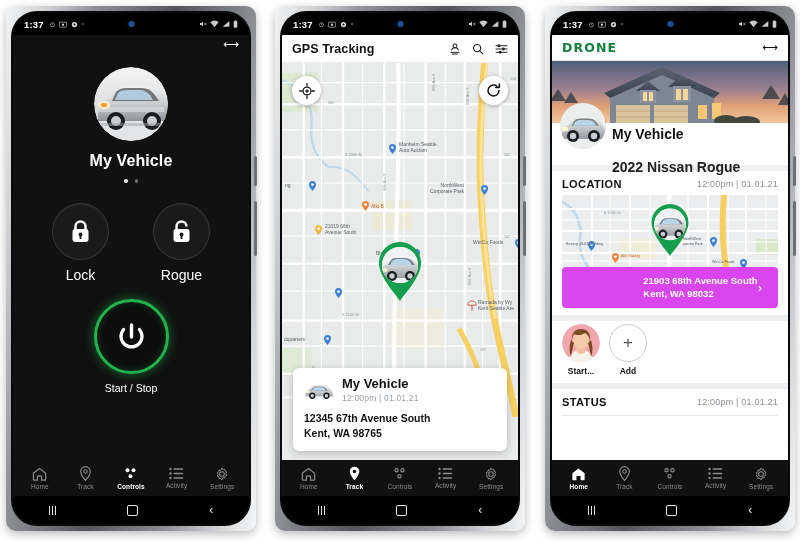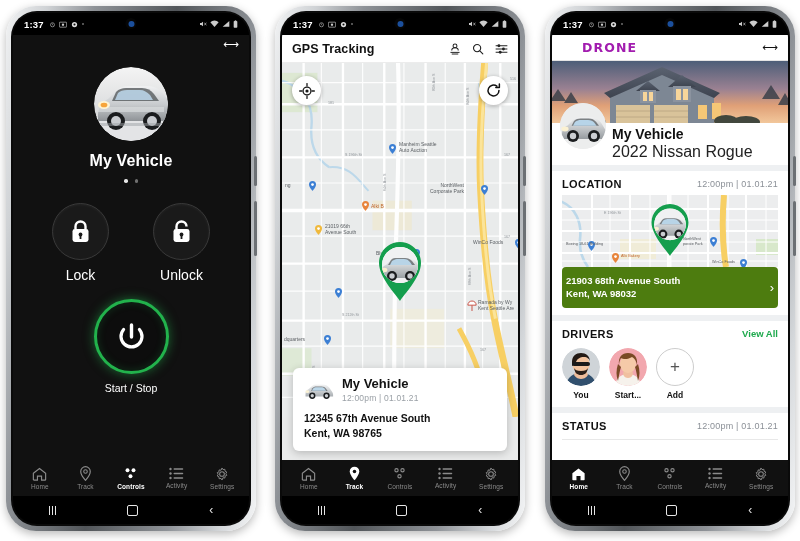--- a/index.html
+++ b/index.html
@@ -1,20 +1,20 @@
 <!DOCTYPE html>
 <html><head>
 <meta charset="utf-8">
 <style>
   html,body{margin:0;padding:0;background:#ffffff;}
   body{width:800px;height:541px;overflow:hidden;font-family:"Liberation Sans",sans-serif;}
   .stage{position:relative;width:800px;height:541px;background:#fff;}
 
   
-  .phone{position:absolute;top:6px;width:250px;height:525px;border-radius:30px;
+  .phone{position:absolute;top:6px;width:250px;height:525px;border-radius:10px;
          background:linear-gradient(100deg,#f2f3f4 0%,#cfd2d5 12%,#8e9297 26%,#52565a 50%,#8e9297 74%,#d6d9dc 90%,#f4f5f6 100%);
          box-shadow:0 3px 10px rgba(0,0,0,.28);padding:0;box-sizing:border-box;}
   #phone1{left:6px}
   #phone2{left:275px}
   #phone3{left:545px}
   .bezel{position:absolute;left:5px;top:5px;right:5px;bottom:5px;border-radius:26px;background:#0a0a0a;overflow:hidden;}
   .screen{position:absolute;left:2px;top:2px;right:2px;bottom:2px;border-radius:24px;overflow:hidden;background:#000;
           display:flex;flex-direction:column;}
   .side-btn{position:absolute;right:-1px;width:3px;border-radius:2px;background:#6c7074;}
   .sb1{top:150px;height:30px}
@@ -91,37 +91,37 @@
          box-shadow:0 2px 9px rgba(0,0,0,.22);padding:9px 11px 11px 11px;}
   .c2-row{display:flex;align-items:center;gap:8px}
   .c2-thumb{width:30px;height:19px;overflow:hidden;display:flex;align-items:center;justify-content:center}
   .c2-name{font-size:13px;font-weight:700;color:#111;line-height:1.05}
   .c2-time{font-size:8.5px;color:#9aa0a6;margin-top:2px;letter-spacing:.2px}
   .c2-addr{font-size:10.5px;color:#111;font-weight:600;margin-top:8px;line-height:1.38}
 
   
   .p3hdr{height:25px;flex:0 0 25px;background:#fff;display:flex;align-items:center;justify-content:space-between;
          padding:0 10px;border-bottom:1px solid #e4e4e4}
-  .logo{font-size:12.5px;font-weight:800;color:#a21caf;letter-spacing:1.1px;font-family:"DejaVu Sans",sans-serif;margin-left:20px;}
+  .logo{font-size:12.5px;font-weight:800;color:#15803d;letter-spacing:1.1px;font-family:"DejaVu Sans",sans-serif;}
   .p3scroll{flex:1;overflow:hidden;background:#fff;display:flex;flex-direction:column}
   .hero{height:62px;flex:0 0 62px;position:relative;overflow:hidden}
   .vehbar{position:relative;background:#fff;height:42px;flex:0 0 42px;}
   .veh-av{position:absolute;left:8px;top:-20px;width:46px;height:46px;border-radius:50%;overflow:hidden;
           background:#e9e9e9;display:flex;align-items:center;justify-content:center;}
   .veh-txt{position:absolute;left:60px;top:4px}
   .veh-n{font-size:14px;font-weight:700;color:#111;line-height:1.1}
-  .veh-s{font-size:16px;color:#222;margin-top:1px;font-weight:400}
+  .veh-s{font-size:14px;color:#222;margin-top:17px;font-weight:700}
   .sep{height:6px;flex:0 0 6px;background:#eef0f2}
   .sect-hd{display:flex;align-items:center;justify-content:space-between;padding:7px 10px 5px 10px;}
   .sect-t{font-size:11px;font-weight:800;color:#111;letter-spacing:.4px}
   .sect-time{font-size:9px;color:#8b9097;letter-spacing:.2px}
   .viewall{font-size:9.5px;font-weight:700;color:#1faa4e}
   .minimap{position:relative;margin:0 10px;height:72px;overflow:hidden;background:#eceeef}
-  .addrbar{margin:0 10px;background:#4d7c0f;border-radius:4px;padding:7px 4px;display:flex;align-items:center;
-           justify-content:space-between;}
+  .addrbar{margin:0 10px;background:#d946ef;border-radius:4px;padding:7px 16px;display:flex;align-items:center;
+           justify-content:flex-end;}
   .addrtxt{font-size:9.5px;color:#fff;font-weight:600;line-height:1.4}
   .chev{color:#fff;font-size:13px;line-height:1;font-weight:300}
   .drivers{display:flex;gap:9px;padding:3px 10px 7px 10px}
   .drv{display:flex;flex-direction:column;align-items:center;width:38px}
   .drv-av{width:38px;height:38px;border-radius:50%;overflow:hidden;position:relative}
   .drv-add{width:38px;height:38px;border-radius:50%;border:1px solid #cdcdcd;display:flex;
            align-items:center;justify-content:center;color:#555;font-size:17px;font-weight:300;box-sizing:border-box}
   .drv-n{font-size:8.5px;color:#111;font-weight:700;margin-top:4px;max-width:40px;overflow:hidden;
          text-overflow:ellipsis;white-space:nowrap;text-align:center}
   .statusline{height:1px;background:#e8e8e8;margin:2px 10px 0 10px}
@@ -238,21 +238,21 @@
               </div>
               <div class="lockbtn">
                 <div class="lockcirc">
                   <svg width="19" height="23" viewBox="0 0 19 23">
                     <path d="M4.5 9V6.5a5 5 0 0110 0" fill="none" stroke="#fff" stroke-width="2.4"></path>
                     <rect x="1.5" y="9" width="16" height="13" rx="2.4" fill="#fff"></rect>
                     <circle cx="9.5" cy="14.5" r="1.9" fill="#1a1a1a"></circle>
                     <rect x="8.6" y="15" width="1.8" height="4" fill="#1a1a1a"></rect>
                   </svg>
                 </div>
-                <div class="locklbl">Unlock</div>
+                <div class="locklbl">Rogue</div>
               </div>
             </div>
 
             <div class="startwrap">
               <div class="startcirc">
                 <svg width="27" height="29" viewBox="0 0 27 29">
                   <path d="M13.5 3v12" stroke="#fff" stroke-width="3.4" stroke-linecap="round"></path>
                   <path d="M5.6 7.5a10.5 10.5 0 1015.8 0" stroke="#fff" stroke-width="3.2" fill="none" stroke-linecap="round"></path>
                 </svg>
               </div>
@@ -840,47 +840,22 @@
             <div class="addrbar">
               <span class="addrtxt">
                 <span>21903 68th Avenue South</span><br>
                 <span>Kent, WA 98032</span>
               </span>
               <span class="chev">›</span>
             </div>
 
             <div class="sep" style="margin-top:7px"></div>
 
-            <div class="sect-hd">
-              <span class="sect-t">DRIVERS</span>
-              <span class="viewall">View All</span>
-            </div>
 
             <div class="drivers">
-              <div class="drv">
-                <div class="drv-av">
-                  <svg width="38" height="38" viewBox="0 0 38 38">
-                    <defs>
-                        <clipPath id="a1">
-                          <circle cx="19" cy="19" r="19"></circle>
-                        </clipPath>
-                      </defs>
-                    <g clip-path="url(#a1)">
-                      <rect width="38" height="38" fill="#cfd4d8"></rect>
-                      <path d="M4 38c1-9 7-13 15-13s14 4 15 13z" fill="#31506e"></path>
-                      <path d="M12 27c2 3 5 4 7 4s5-1 7-4l-2-5H14z" fill="#eebd9b"></path>
-                      <ellipse cx="19" cy="16" rx="8.5" ry="9.5" fill="#f2c39e"></ellipse>
-                      <path d="M10 14c0-6 4-9 9-9s9 3 9 9c0-3-3-5-6-5-4 0-7 2-8 5-1 2-2 3-4 4z" fill="#231a15"></path>
-                      <path d="M12 20c1 5 3 7 7 7s6-2 7-7c-1 2-3 3-7 3s-6-1-7-3z" fill="#2c2019"></path>
-                      <rect x="10" y="14" width="18" height="4" rx="2" fill="#1a1a1a"></rect>
-                    </g>
-                  </svg>
-                </div>
-                <div class="drv-n">You</div>
-              </div>
 
               <div class="drv">
                 <div class="drv-av">
                   <svg width="38" height="38" viewBox="0 0 38 38">
                     <defs>
                         <clipPath id="a2">
                           <circle cx="19" cy="19" r="19"></circle>
                         </clipPath>
                       </defs>
                     <g clip-path="url(#a2)">

